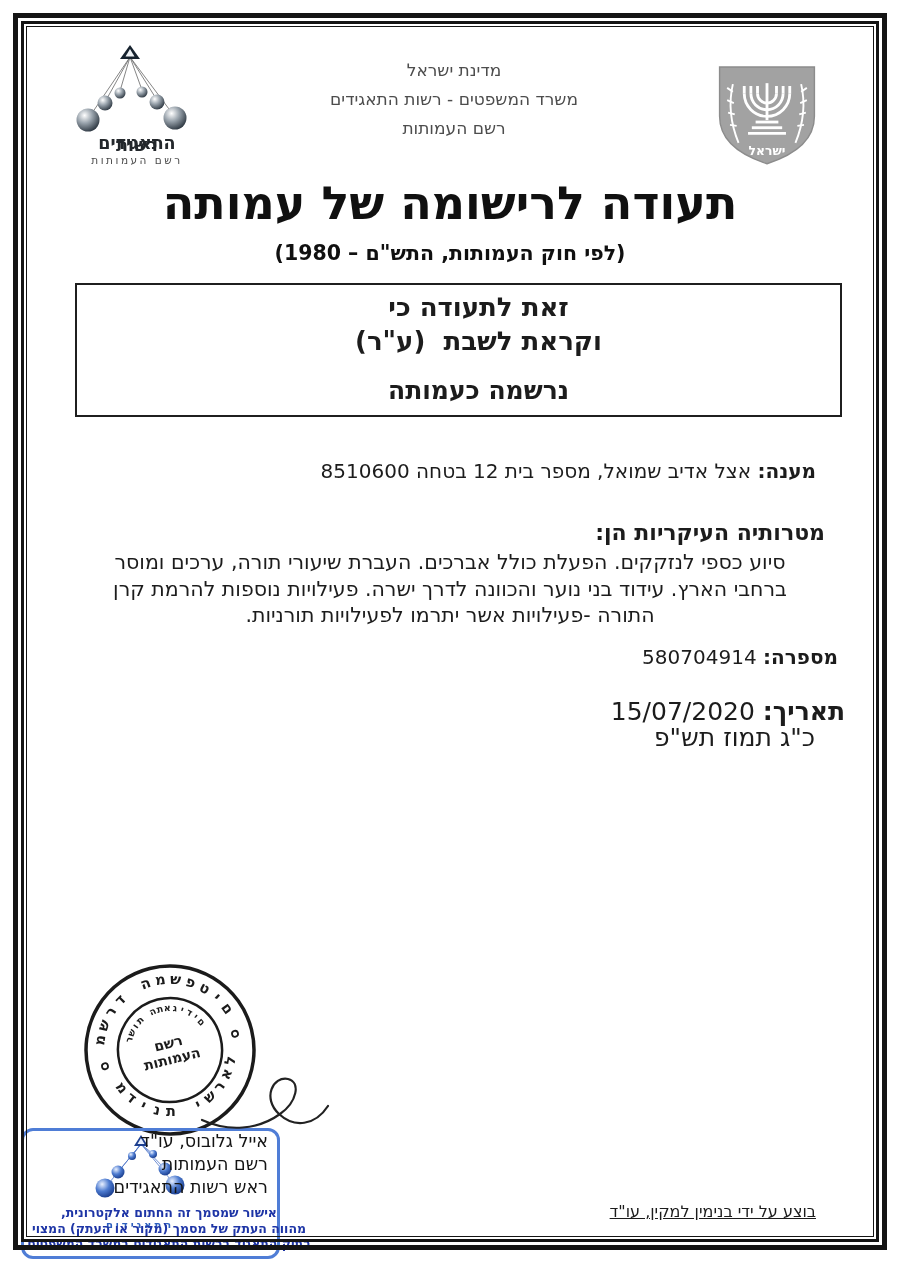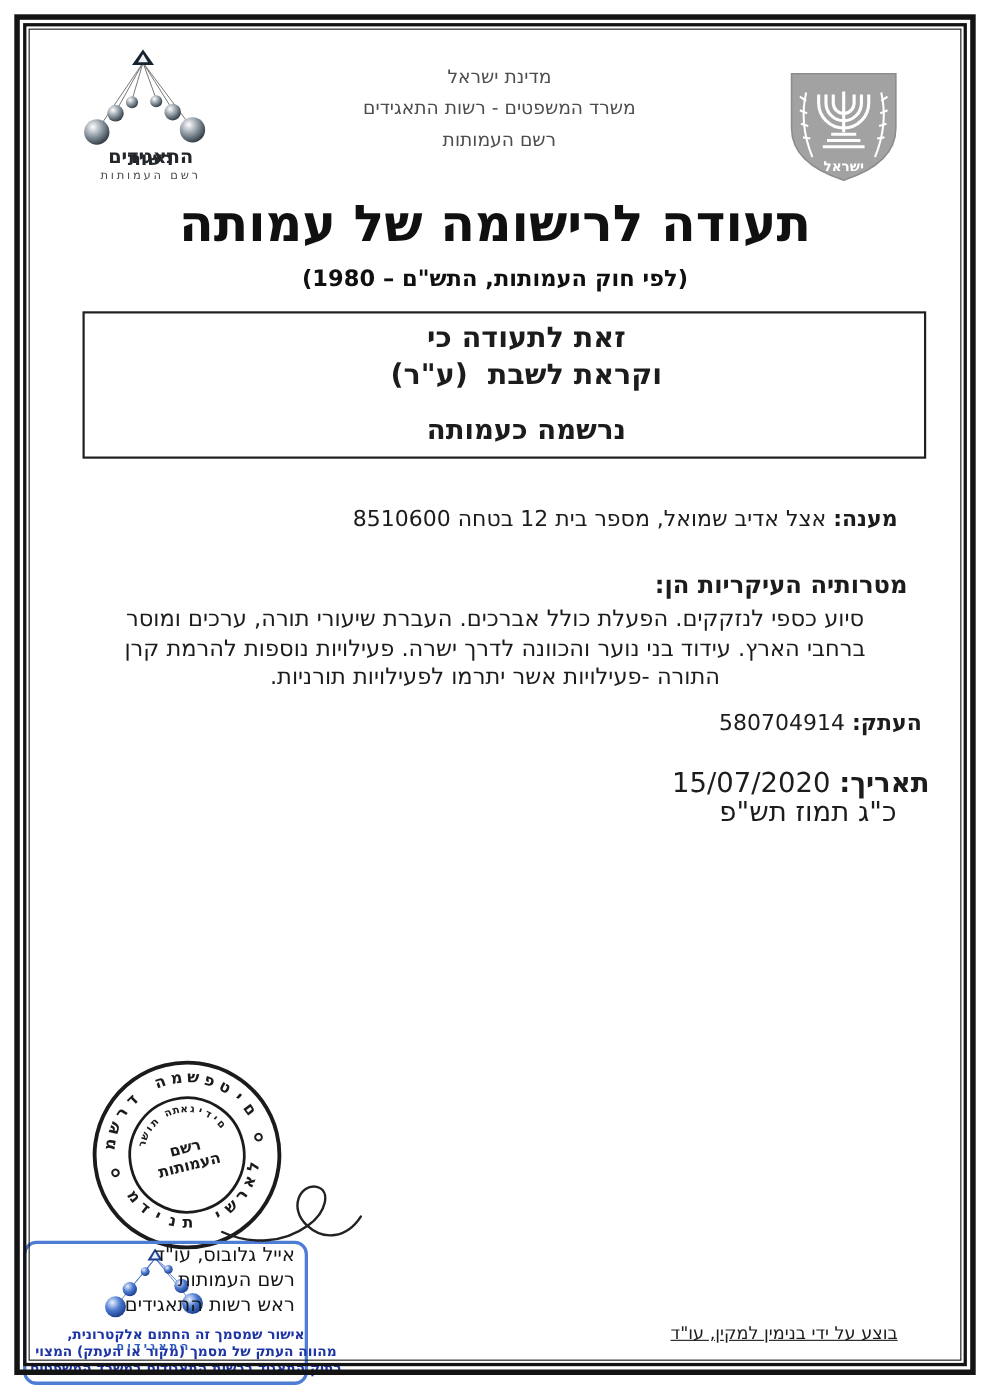--- a/index.html
+++ b/index.html
@@ -129,21 +129,21 @@
     <span class="b">מענה:</span>
     <span>אצל אדיב שמואל, מספר בית 12 בטחה 8510600</span>
   </div>
 
   <div class="abs purhead">מטרותיה העיקריות הן:</div>
   <div class="abs purtext prelines">סיוע כספי לנזקקים. הפעלת כולל אברכים. העברת שיעורי תורה, ערכים ומוסר
 ברחבי הארץ. עידוד בני נוער והכוונה לדרך ישרה. פעילויות נוספות להרמת קרן
 התורה -פעילויות אשר יתרמו לפעילויות תורניות.</div>
 
   <div class="abs numrow">
-    <span class="b">העתק:</span>
+    <span class="b">מספרה:</span>
     <span>580704914</span>
   </div>
 
   <div class="abs daterow">
     <div>
       <span class="b">תאריך:</span>
       <span>15/07/2020</span>
     </div>
     <div class="hebdate">כ"ג תמוז תש"פ</div>
   </div>

